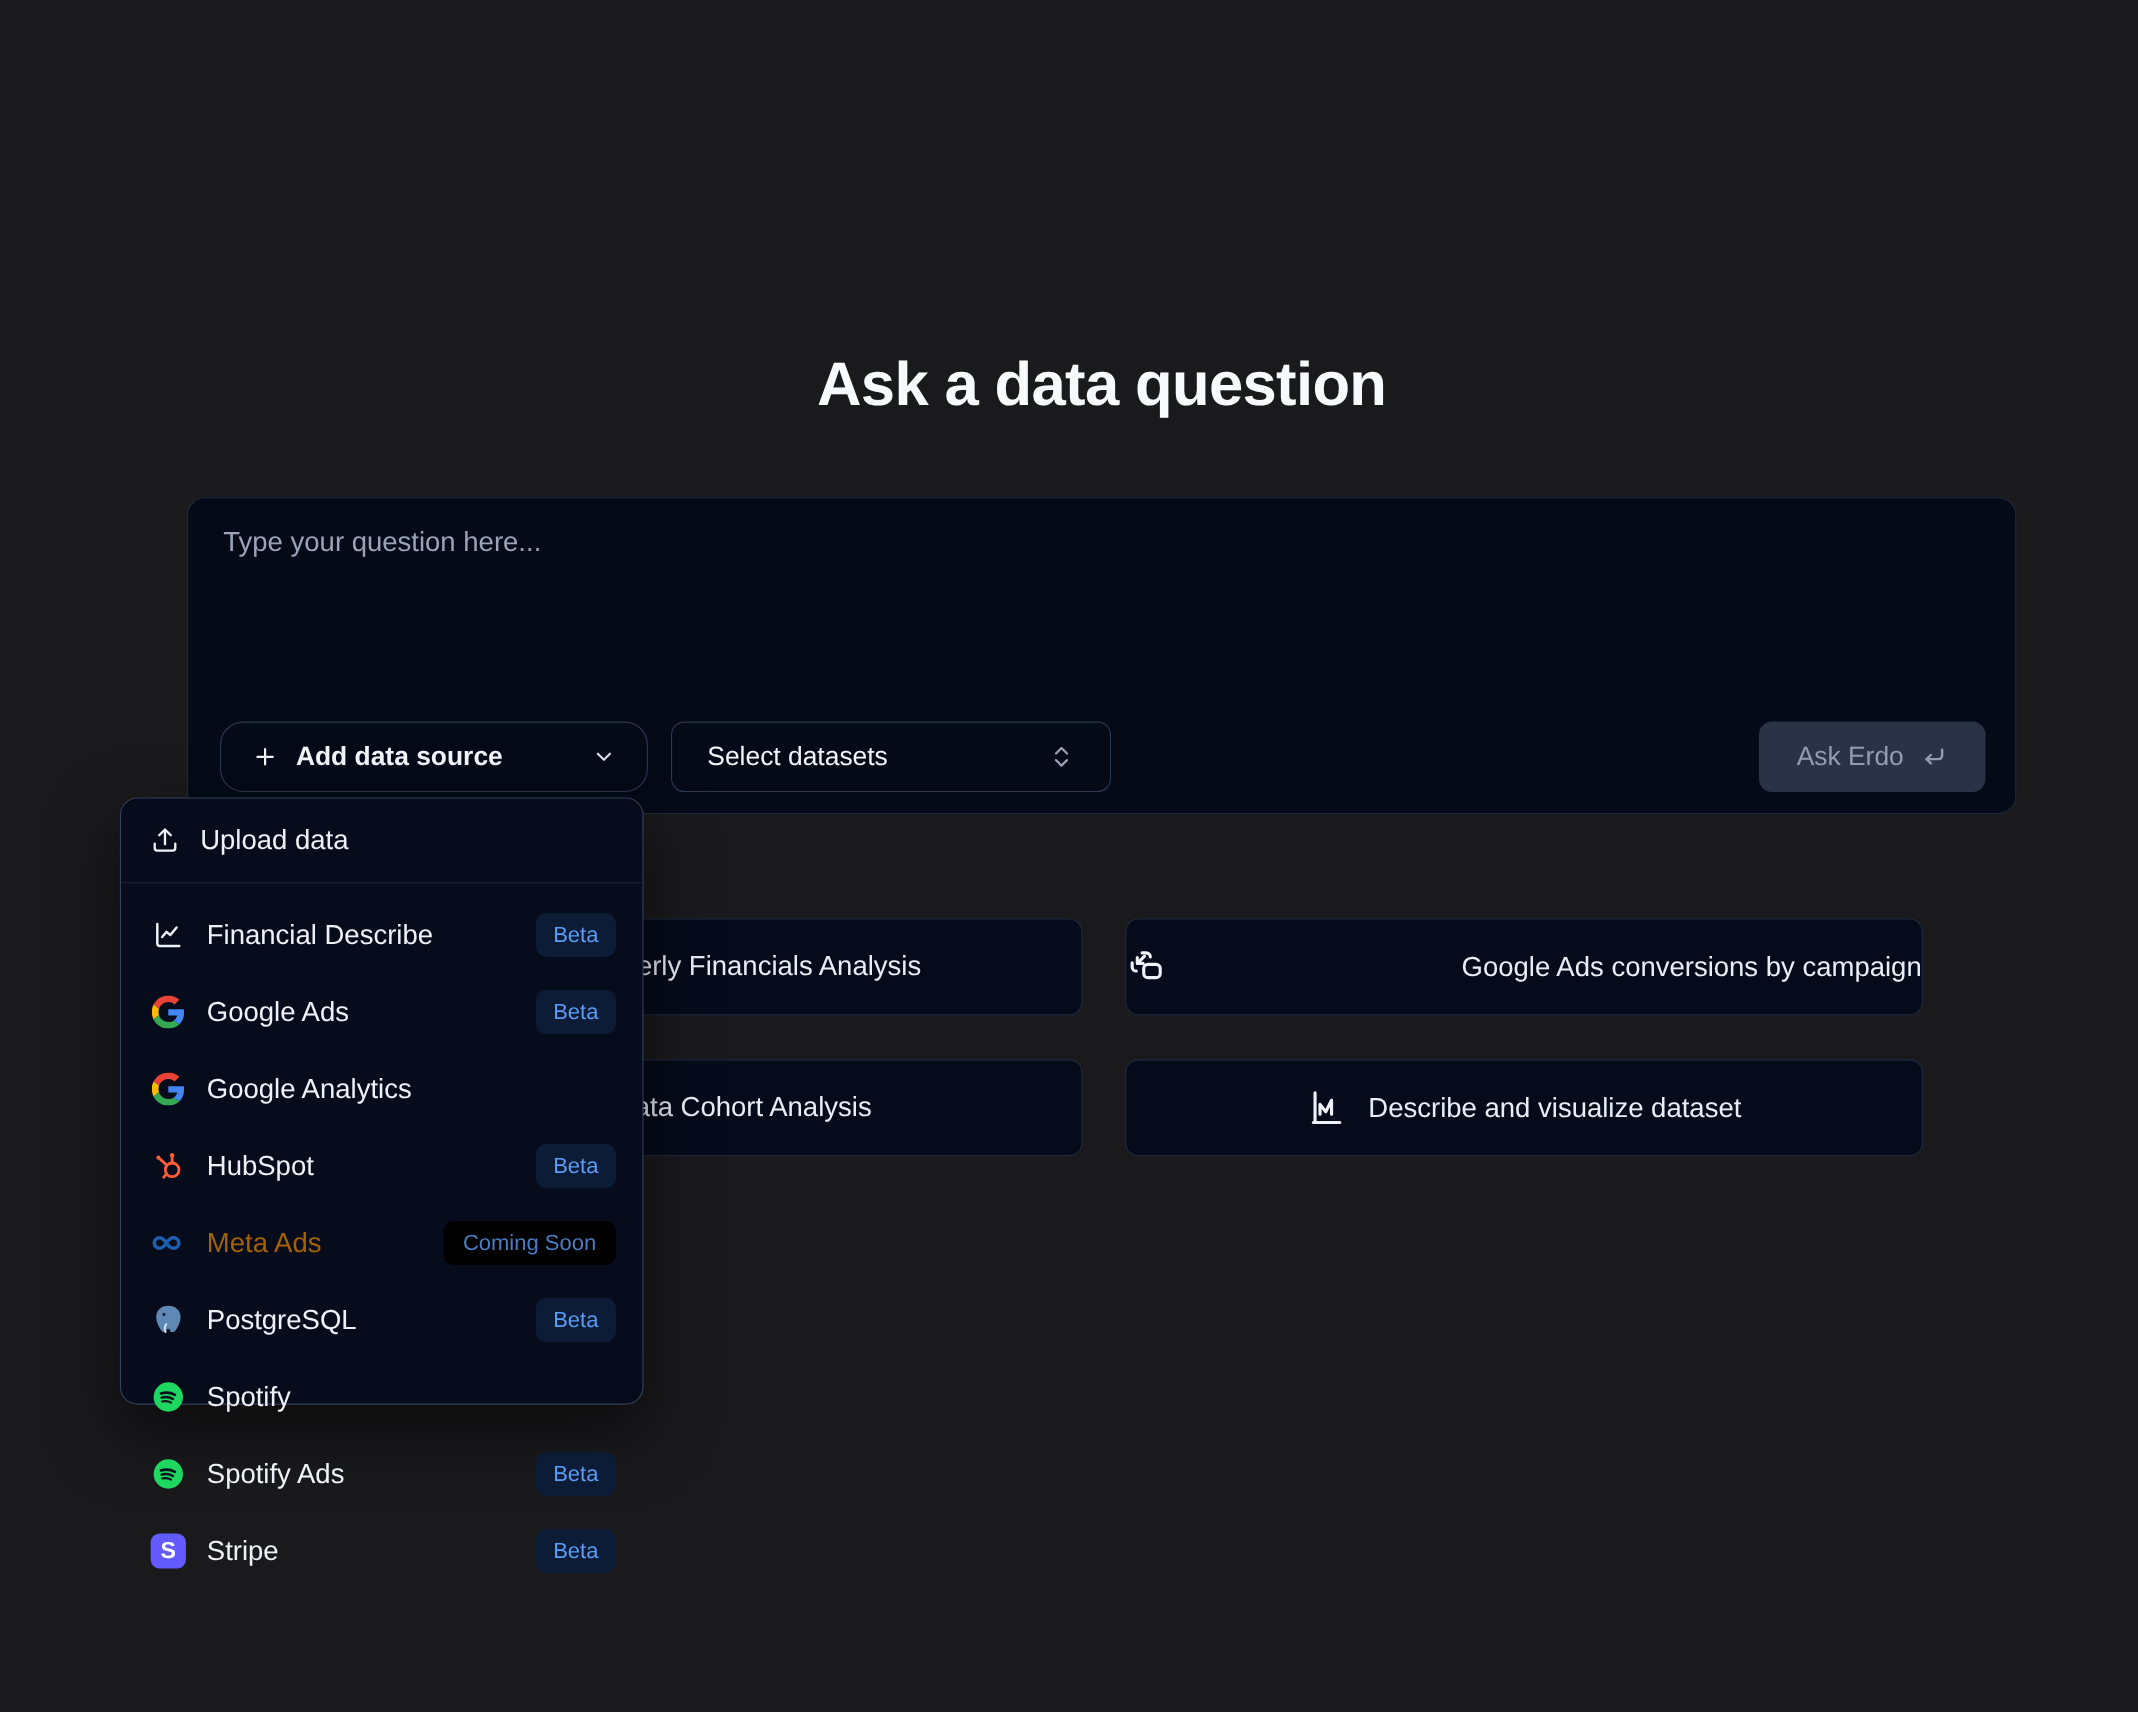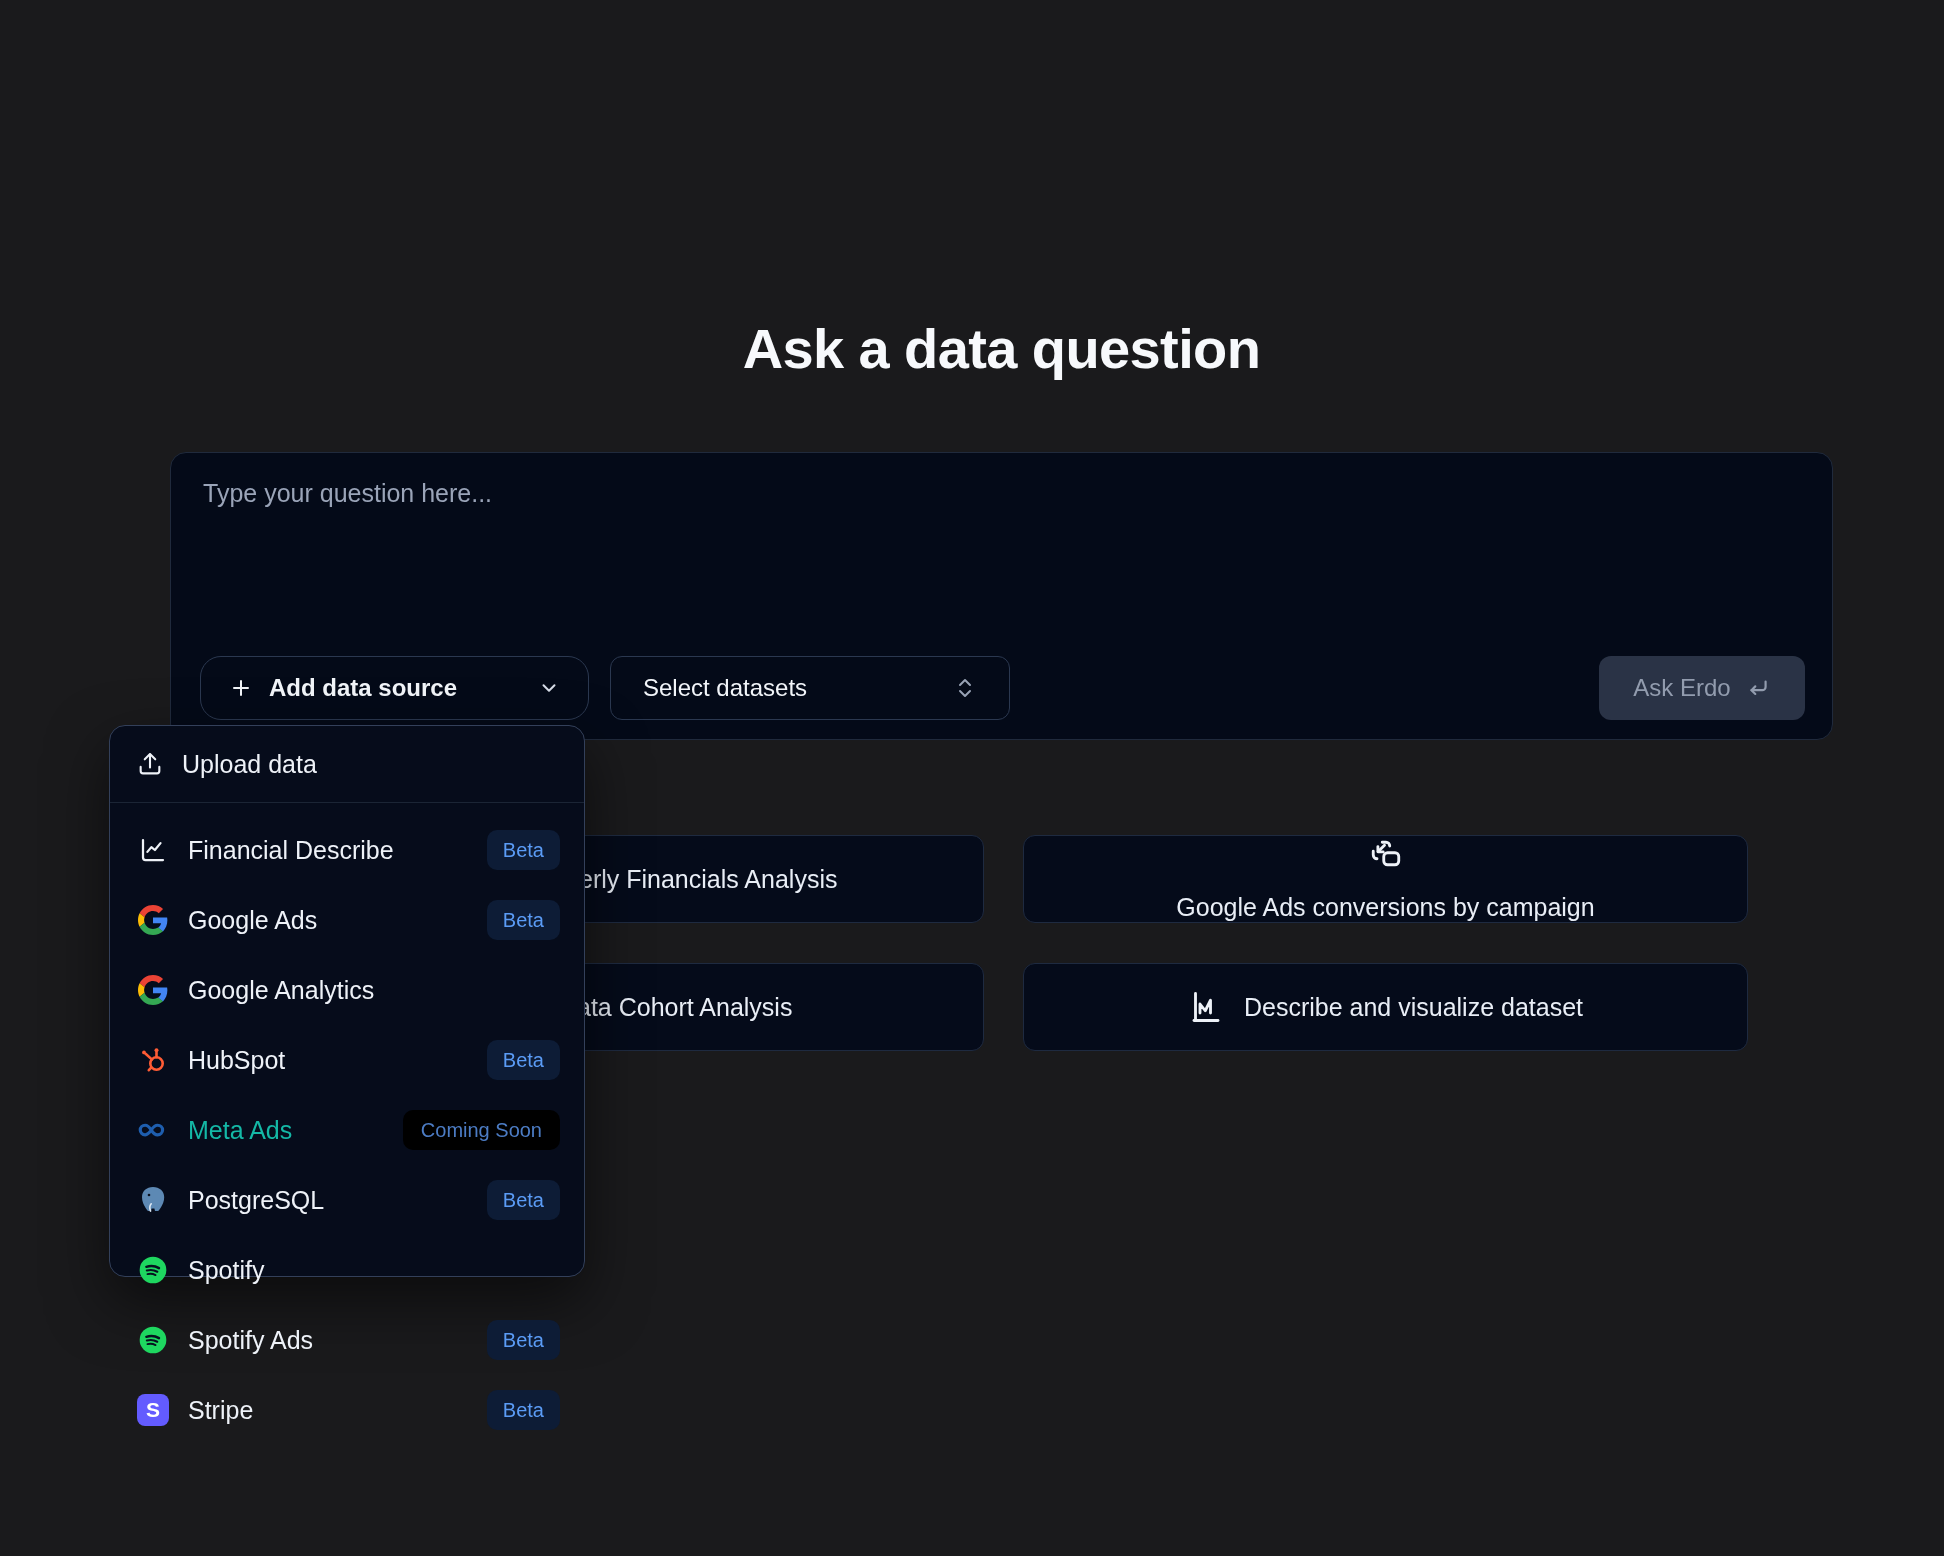--- a/index.html
+++ b/index.html
@@ -51,21 +51,21 @@
   .upload-row{
     height:76px;display:flex;align-items:center;padding:0 26px;gap:18px;
     border-bottom:1px solid #1b2535;color:#eef2f8;font-size:25px;cursor:pointer;
   }
   .menu-list{padding:12px 0 8px;}
   .menu-item{
     height:70px;display:flex;align-items:center;padding:0 24px 0 26px;gap:18px;
     font-size:25px;color:#eef2f8;cursor:pointer;
   }
   .menu-item .ico{width:34px;height:34px;flex:none;display:flex;align-items:center;justify-content:center;}
-  .menu-item.disabled .label{color:#14b8a6;}
+  .menu-item.disabled .label{color:#a16207;}
   .badge{
     margin-left:auto;height:40px;line-height:40px;padding:0 16px;
     border-radius:10px;background:#0d1c36;color:#5b9cf6;
     font-size:20px;font-weight:500;white-space:nowrap;
   }
   .badge.coming-soon{background:#000000;color:#4c7cc4;padding:0 18px;}
   .stripe-tile{
     width:32px;height:32px;border-radius:8px;background:#635bff;
     display:flex;align-items:center;justify-content:center;
     color:#ffffff;font-weight:700;font-size:21px;
@@ -76,21 +76,21 @@
     border-radius:12px;box-sizing:border-box;z-index:5;color:#e9eef6;
     font-size:25px;font-weight:500;cursor:pointer;
   }
   .card .clipped-label{
     position:absolute;top:50%;transform:translateY(-50%);white-space:nowrap;
   }
   .card-1{left:433px;top:835px;width:551px;}
   .card-1 .clipped-label{left:145px;text-align:right;}
   .card-3{left:433px;top:963px;width:551px;}
   .card-3 .clipped-label{left:143px;}
-  .card-2{left:1023px;top:835px;width:725px;display:flex;align-items:center;justify-content:center;gap:20px;flex-direction:column;}
+  .card-2{left:1023px;top:835px;width:725px;display:flex;align-items:center;justify-content:space-between;gap:20px;}
   .card-4{left:1023px;top:963px;width:725px;display:flex;align-items:center;justify-content:center;gap:20px;}
 </style>
 </head>
 <body>
 
 <div class="page-title">Ask a data question</div>
 
 <div class="composer">
   <textarea class="question-input" placeholder="Type your question here..." style=""></textarea>
 

